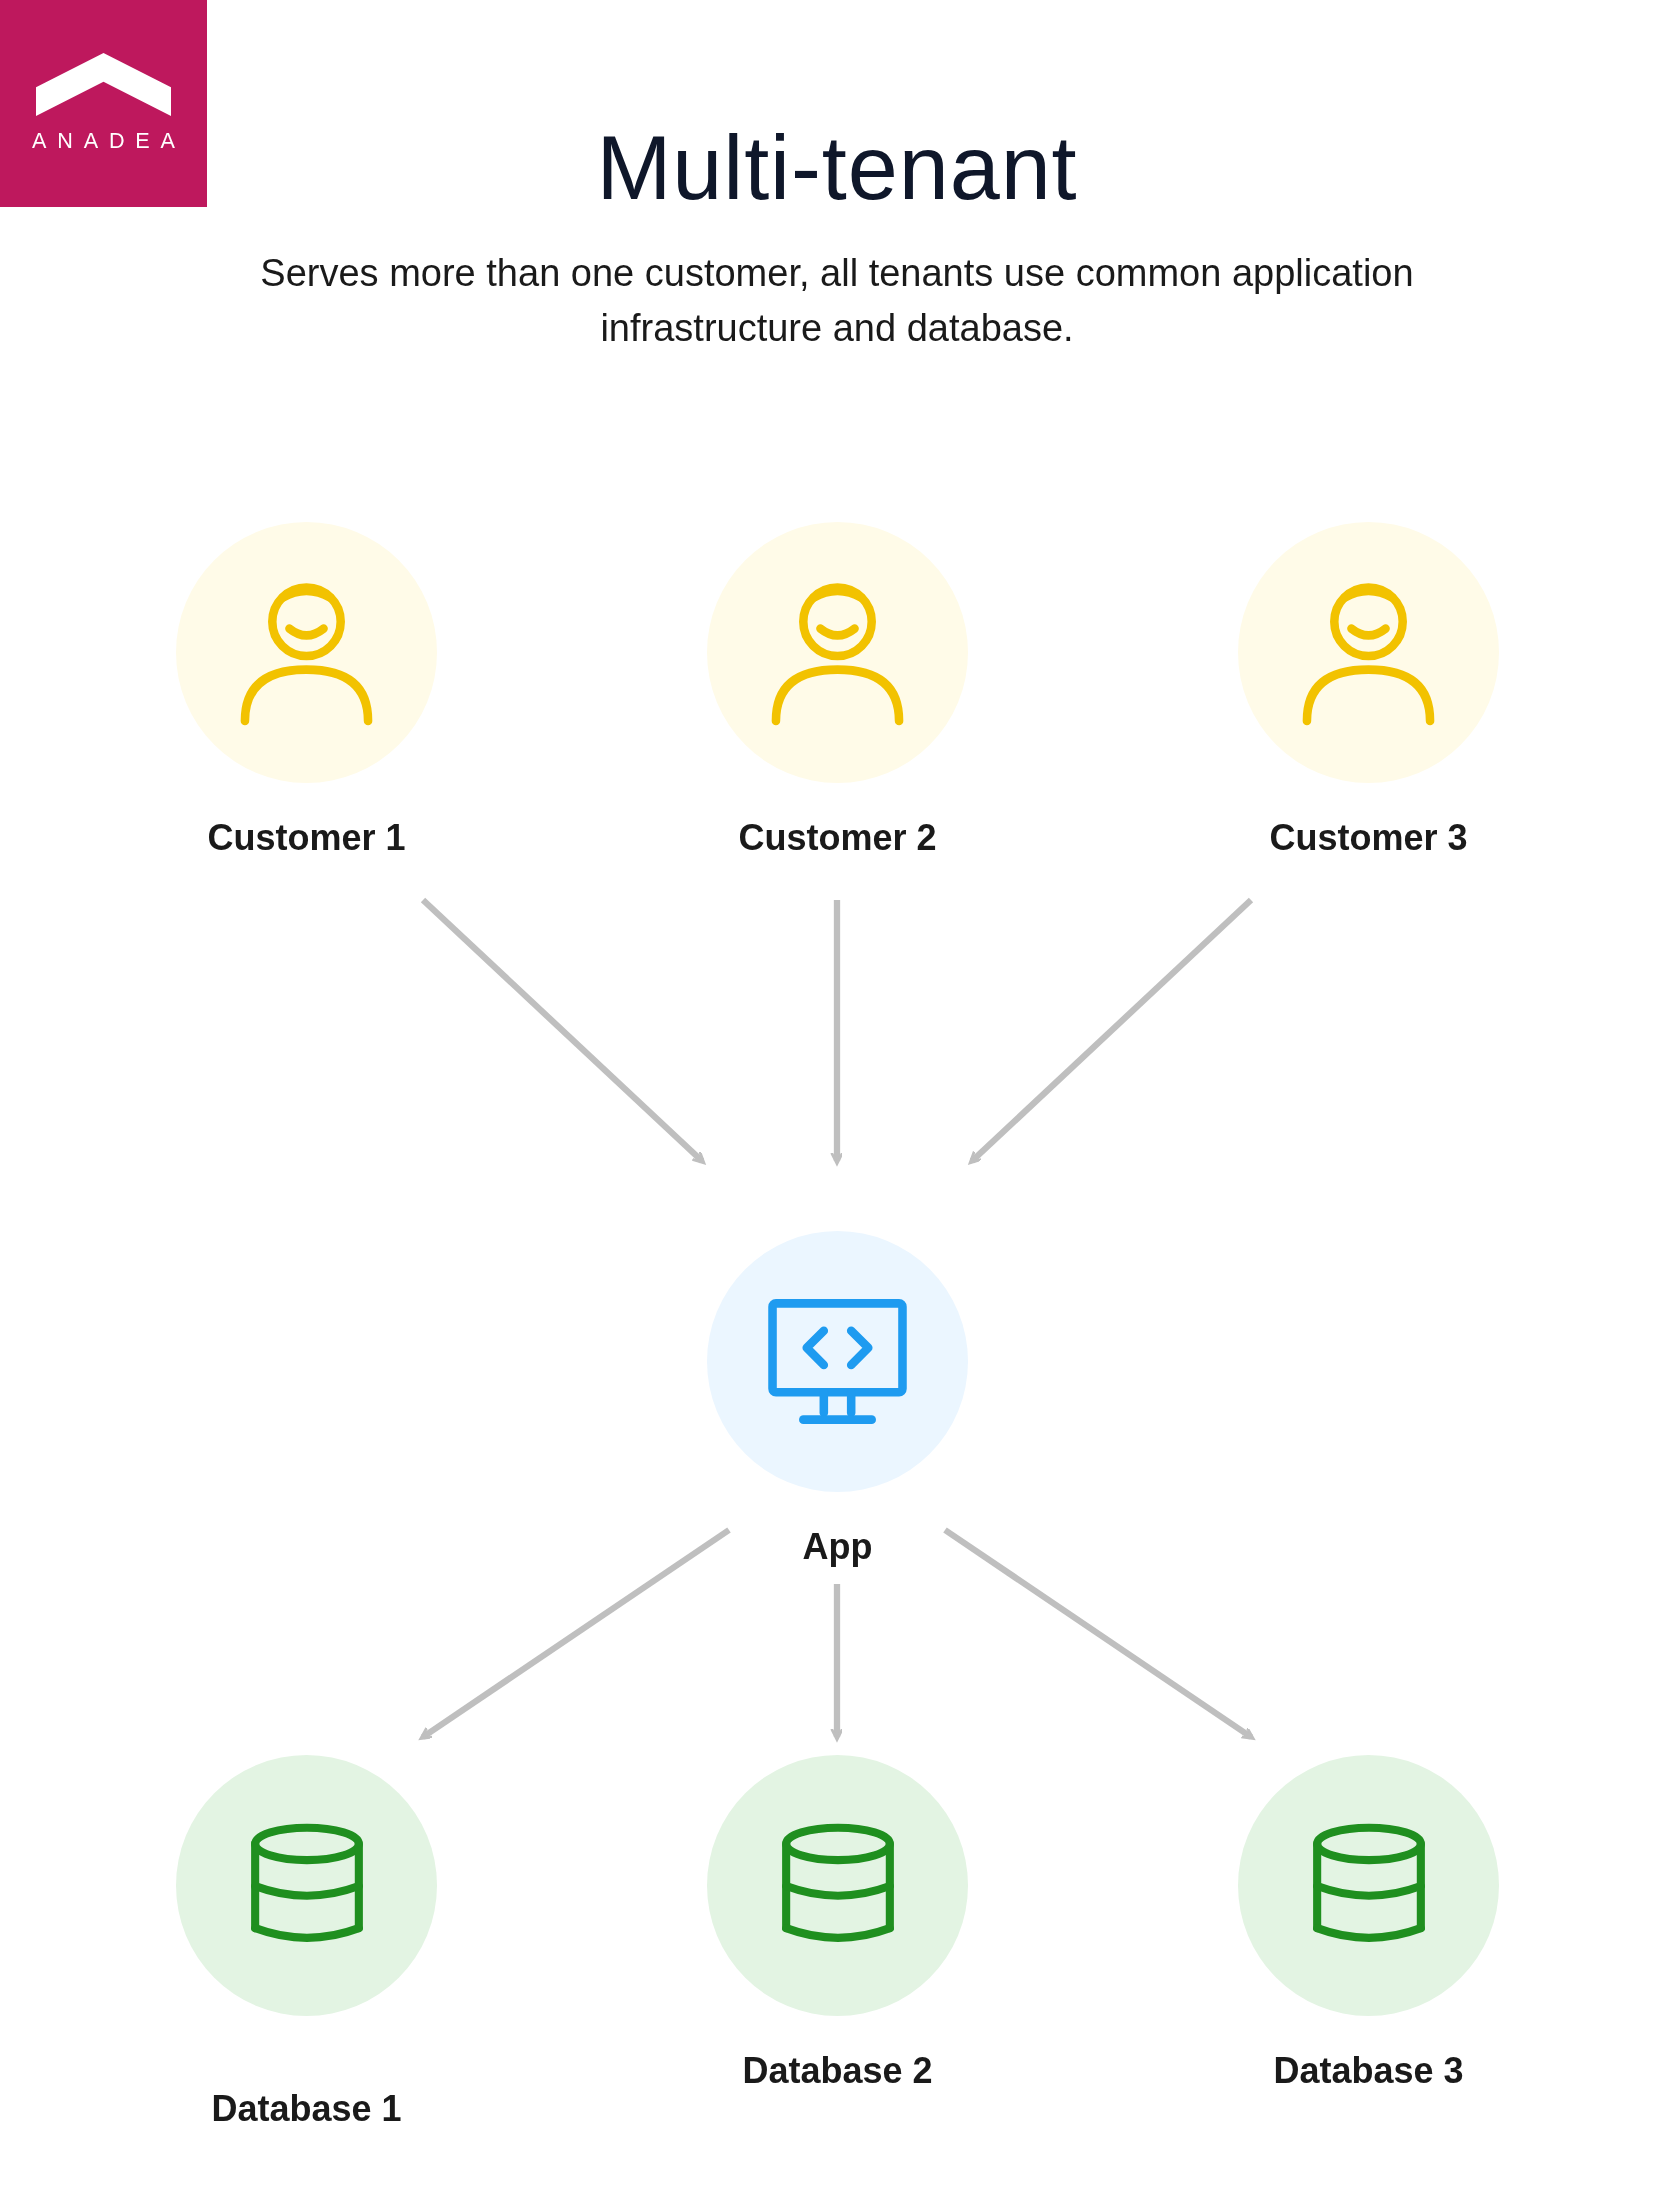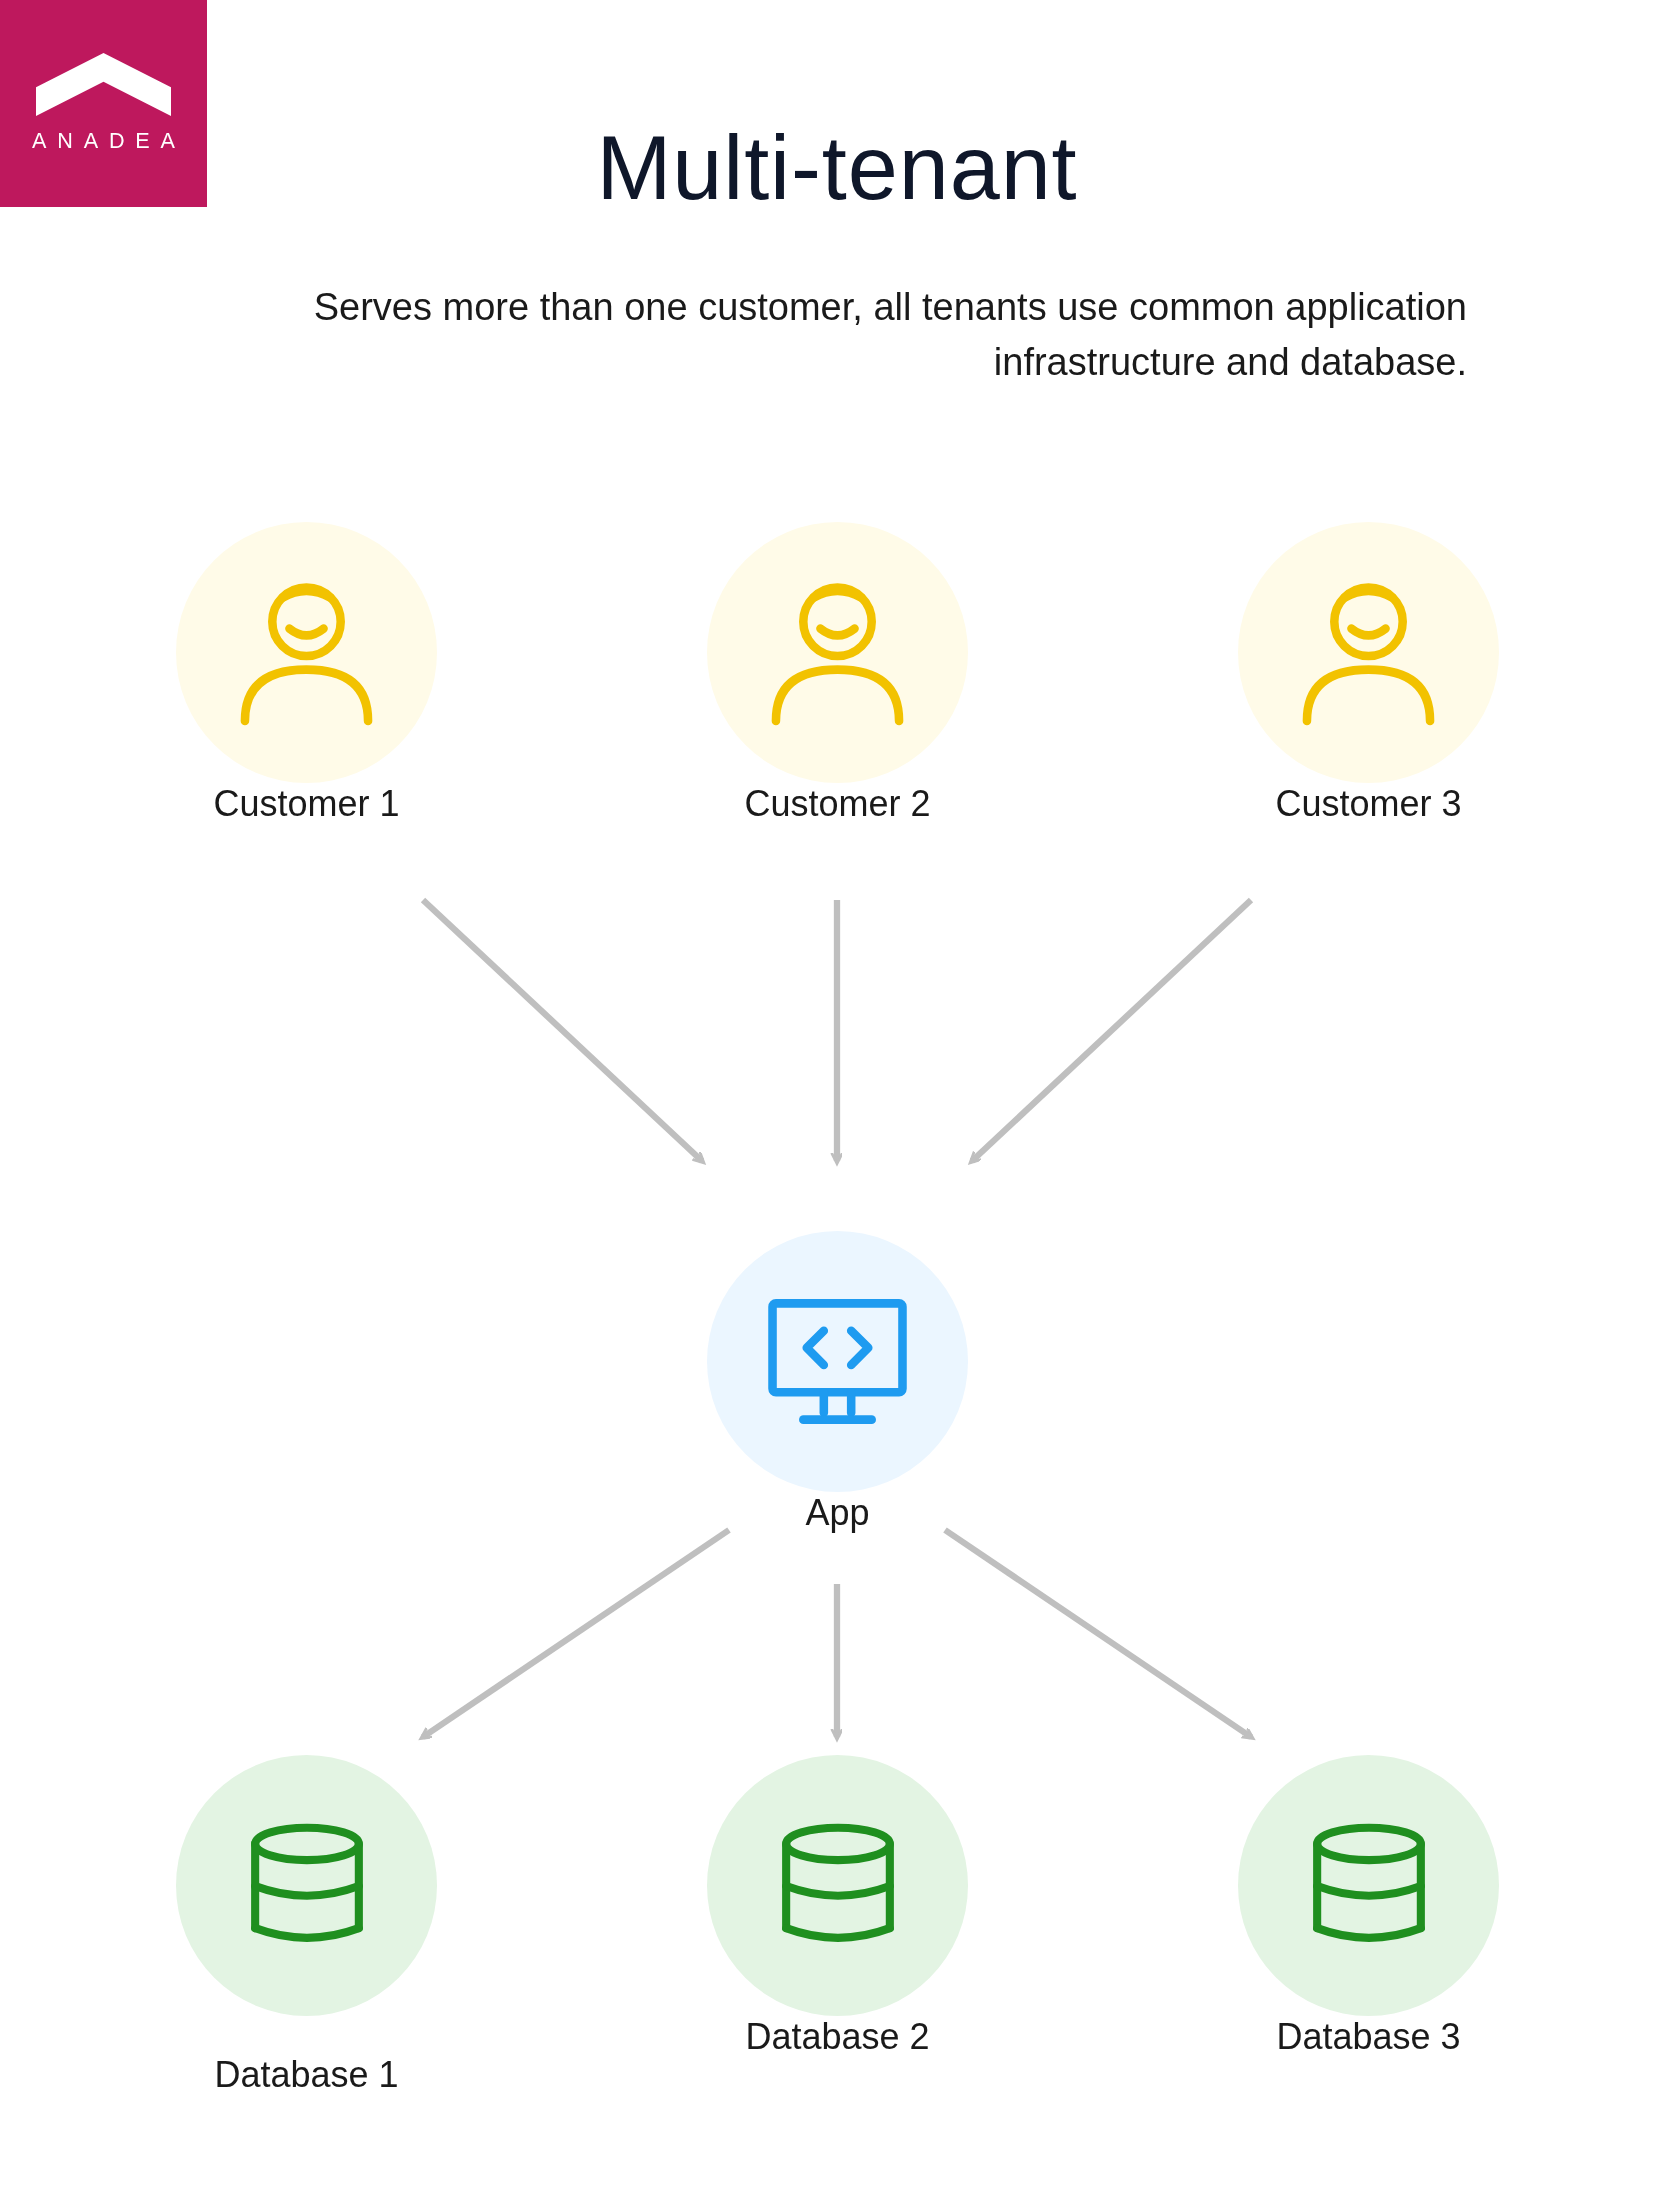--- a/index.html
+++ b/index.html
@@ -44,29 +44,28 @@
     width: 100%;
     text-align: center;
   }
   .title {
     font-size: 90px;
     font-weight: 300;
     letter-spacing: 0.9px;
     color: #0f172a;
   }
   .subtitle {
-    margin-top: 60px;
+    margin-top: 26px;
     font-size: 38px;
     font-weight: 300;
     line-height: 1.45;
     color: #1a1a1a;
     max-width: 1260px;
     margin-left: auto;
     margin-right: auto;
-    text-align: right;
   }
 
   
   .node {
     position: absolute;
     display: flex;
     flex-direction: column;
     align-items: center;
   }
   .circle {
@@ -74,22 +73,23 @@
     height: 261px;
     border-radius: 50%;
     display: flex;
     align-items: center;
     justify-content: center;
   }
   .circle.yellow { background: #fffbe8; }
   .circle.blue   { background: #ebf6ff; }
   .circle.green  { background: #e3f4e3; }
   .node-label {
+    margin-top: 34px;
     font-size: 36px;
-    font-weight: 400;
+    font-weight: 700;
     color: #1a1a1a;
   }
 
   
   .row-customers .node:nth-child(1) { left: 176px; top: 522px; }
   .row-customers .node:nth-child(2) { left: 707px; top: 522px; }
   .row-customers .node:nth-child(3) { left: 1238px; top: 522px; }
 
   .app-node { left: 707px; top: 1231px; }
 

